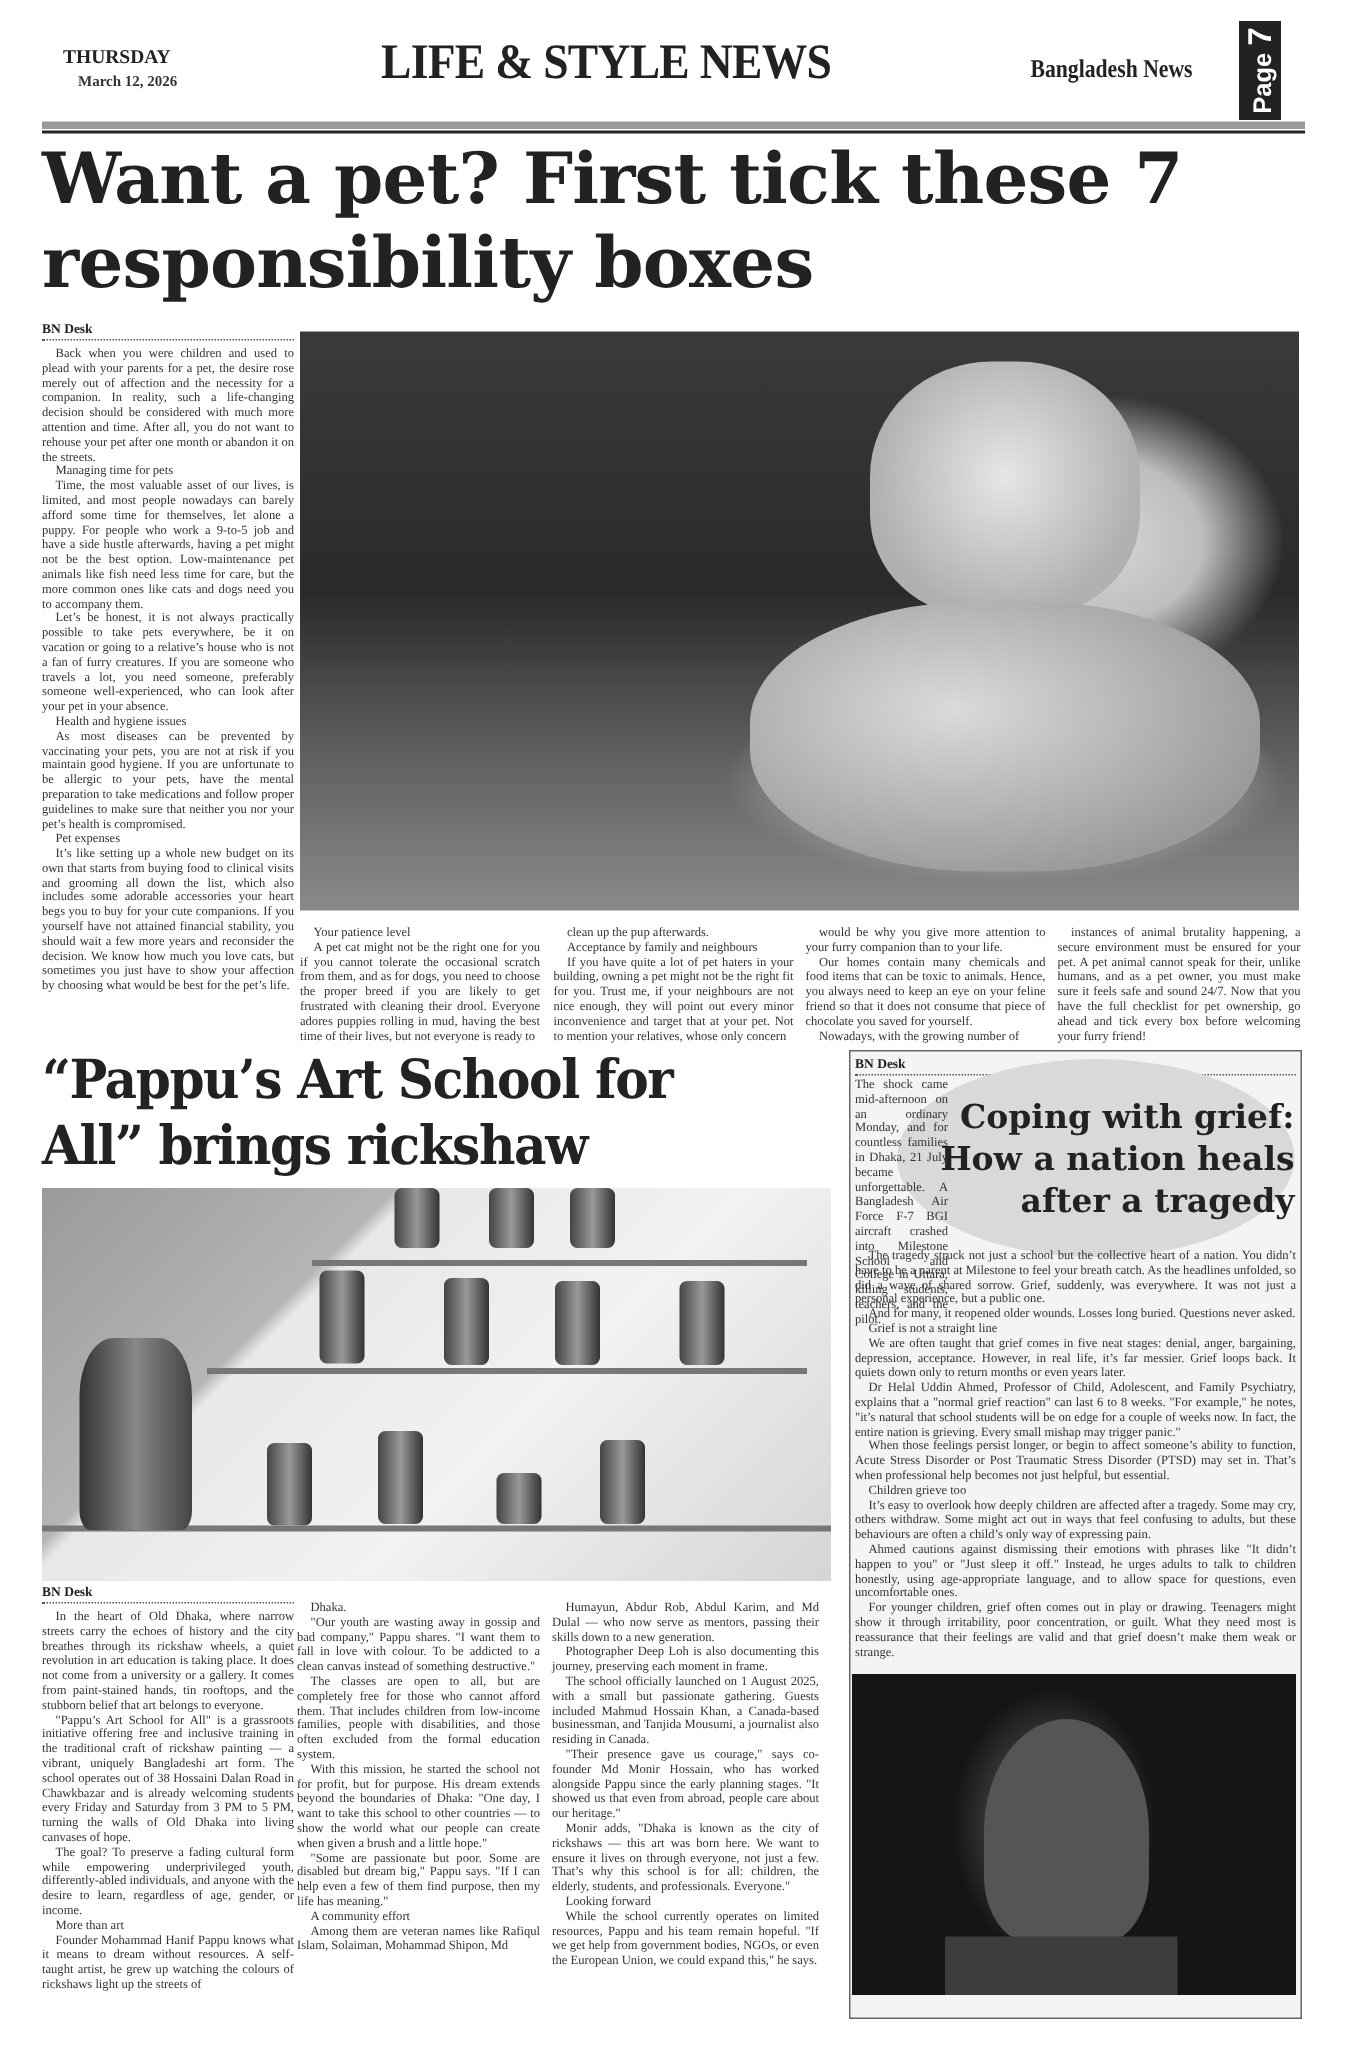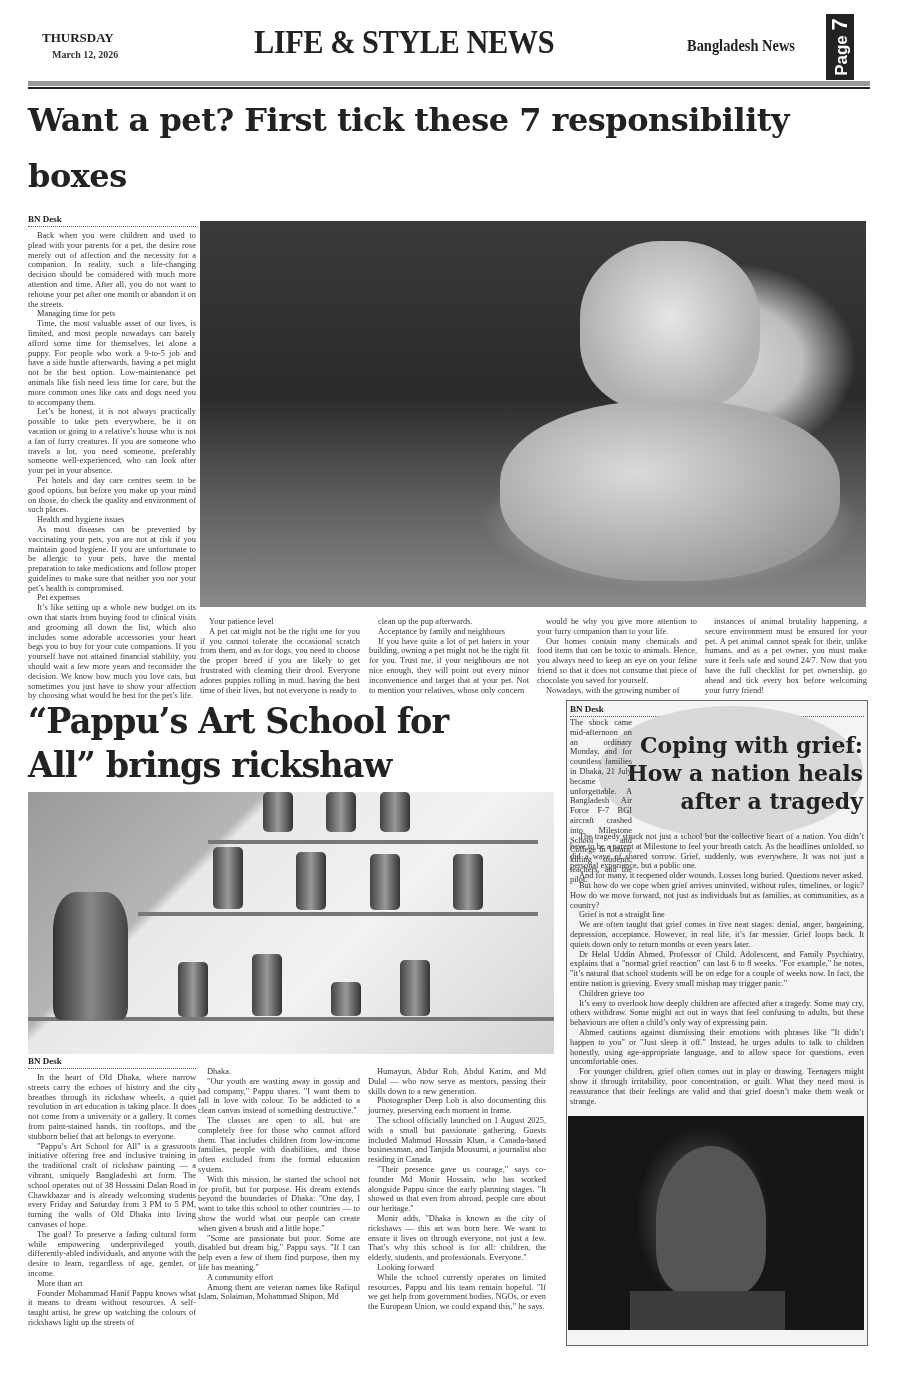--- a/index.html
+++ b/index.html
@@ -7,21 +7,21 @@
 .abs{position:absolute}
 .mast-day{left:42px;top:30px;font-family:"Liberation Serif",serif;font-weight:bold;font-size:13px;color:#222}
 .mast-date{left:52px;top:49px;font-family:"Liberation Serif",serif;font-weight:bold;font-size:10px;color:#333}
 .mast-title{left:254px;top:24px;font-family:"Liberation Serif",serif;font-weight:bold;font-size:33px;letter-spacing:-0.5px;color:#222;transform:scaleX(0.92);transform-origin:left}
 .mast-brand{left:687px;top:36px;font-family:"Liberation Serif",serif;font-weight:bold;font-size:17px;color:#222;transform:scaleX(0.85);transform-origin:left}
 .page-badge{left:826px;top:14px;width:28px;height:66px;background:#222;color:#fff;font-family:"Liberation Sans",sans-serif;font-weight:bold}
 .page-badge span{position:absolute;left:50%;top:50%;transform:translate(-50%,-50%) rotate(-90deg);white-space:nowrap;font-size:17px}
 .page-badge .num{font-size:22px}
 .rule1{left:28px;top:81px;width:842px;height:5px;background:#999}
 .rule2{left:28px;top:87px;width:842px;height:2px;background:#222}
-.headline1{left:28px;top:92px;width:840px;font-family:"DejaVu Serif",serif;font-size:32px;line-height:56px;color:#222;letter-spacing:-0.5px}
+.headline1{left:28px;top:92px;width:840px;font-family:"DejaVu Serif",serif;font-size:47px;line-height:56px;color:#222;letter-spacing:-0.5px}
 .byline{font-family:"Liberation Serif",serif;font-weight:bold;font-size:9px;color:#222;border-bottom:1px dotted #555;padding-bottom:2px}
 .body{font-family:"Liberation Serif",serif;font-size:8.4px;line-height:9.8px;color:#333;text-align:justify}
 .body p{text-indent:9px}
 .photo1{left:200px;top:221px;width:666px;height:386px;background:
 radial-gradient(ellipse 180px 140px at 530px 140px,#d8d8d8 0%,#bdbdbd 40%,rgba(0,0,0,0) 70%),
 radial-gradient(ellipse 250px 90px at 470px 300px,#cfcfcf 0%,#a8a8a8 40%,rgba(0,0,0,0) 75%),
 linear-gradient(180deg,#3a3a3a 0%,#2a2a2a 45%,#5a5a5a 70%,#8a8a8a 100%)}
 .photo2{left:28px;top:792px;width:526px;height:262px;background:linear-gradient(135deg,#9a9a9a 0%,#b5b5b5 30%,#e8e8e8 32%,#f2f2f2 60%,#d5d5d5 100%)}
 .shelf{position:absolute;height:4px;background:#777}
 .jar{position:absolute;width:30px;border-radius:5px;background:linear-gradient(90deg,#444,#999,#333)}
@@ -47,21 +47,20 @@
 <div class="abs rule2"></div>
 
 <h1 class="abs headline1">Want a pet? First tick these 7 responsibility boxes</h1>
 <div class="abs" style="left:28px;top:214px;width:168px;">
   <div class="byline">BN Desk</div>
   <div class="body" id="a1c1" style="margin-top:4px">
       <p>Back when you were children and used to plead with your parents for a pet, the desire rose merely out of affection and the necessity for a companion. In reality, such a life-changing decision should be considered with much more attention and time. After all, you do not want to rehouse your pet after one month or abandon it on the streets.</p>
       <p>Managing time for pets</p>
       <p>Time, the most valuable asset of our lives, is limited, and most people nowadays can barely afford some time for themselves, let alone a puppy. For people who work a 9-to-5 job and have a side hustle afterwards, having a pet might not be the best option. Low-maintenance pet animals like fish need less time for care, but the more common ones like cats and dogs need you to accompany them.</p>
       <p>Let’s be honest, it is not always practically possible to take pets everywhere, be it on vacation or going to a relative’s house who is not a fan of furry creatures. If you are someone who travels a lot, you need someone, preferably someone well-experienced, who can look after your pet in your absence.</p>
-      <p>Pet hotels and day care centres seem to be good options, but before you make up your mind on those, do check the quality and environment of such places.</p>
       <p>Health and hygiene issues</p>
       <p>As most diseases can be prevented by vaccinating your pets, you are not at risk if you maintain good hygiene. If you are unfortunate to be allergic to your pets, have the mental preparation to take medications and follow proper guidelines to make sure that neither you nor your pet’s health is compromised.</p>
       <p>Pet expenses</p>
       <p>It’s like setting up a whole new budget on its own that starts from buying food to clinical visits and grooming all down the list, which also includes some adorable accessories your heart begs you to buy for your cute companions. If you yourself have not attained financial stability, you should wait a few more years and reconsider the decision. We know how much you love cats, but sometimes you just have to show your affection by choosing what would be best for the pet’s life.</p>
     </div>
 </div>
 <div class="abs photo1">
   <div style="position:absolute;left:380px;top:20px;width:180px;height:170px;border-radius:45% 45% 40% 40%;background:radial-gradient(ellipse at 50% 45%,#e6e6e6,#b0b0b0 70%)"></div>
   <div style="position:absolute;left:300px;top:180px;width:340px;height:180px;border-radius:45%;background:radial-gradient(ellipse at 40% 40%,#dadada,#9a9a9a 75%)"></div>
 </div>
@@ -131,24 +130,24 @@
   </div>
 
 <div class="abs box3"></div>
 <div class="abs byline" style="left:570px;top:704px;width:294px">BN Desk</div>
 <div class="abs oval"></div>
 <h2 class="abs headline3">Coping with grief: How a nation heals after a tragedy</h2>
 <div class="abs body" style="left:570px;top:718px;width:62px;text-align:justify">The shock came mid-afternoon on an ordinary Monday, and for countless families in Dhaka, 21 July became unforgettable. A Bangladesh Air Force F-7 BGI aircraft crashed into Milestone School and College in Uttara, killing students, teachers, and the pilot.</div>
 <div class="abs body" id="a3p" style="left:570px;top:832px;width:294px">
     <p>The tragedy struck not just a school but the collective heart of a nation. You didn’t have to be a parent at Milestone to feel your breath catch. As the headlines unfolded, so did a wave of shared sorrow. Grief, suddenly, was everywhere. It was not just a personal experience, but a public one.</p>
     <p>And for many, it reopened older wounds. Losses long buried. Questions never asked.</p>
-    <p>But how do we cope when grief arrives uninvited, without rules, timelines, or logic? How do we move forward, not just as individuals but as families, as communities, as a country?</p>
     <p>Grief is not a straight line</p>
     <p>We are often taught that grief comes in five neat stages: denial, anger, bargaining, depression, acceptance. However, in real life, it’s far messier. Grief loops back. It quiets down only to return months or even years later.</p>
     <p>Dr Helal Uddin Ahmed, Professor of Child, Adolescent, and Family Psychiatry, explains that a "normal grief reaction" can last 6 to 8 weeks. "For example," he notes, "it’s natural that school students will be on edge for a couple of weeks now. In fact, the entire nation is grieving. Every small mishap may trigger panic."</p>
+    <p>When those feelings persist longer, or begin to affect someone’s ability to function, Acute Stress Disorder or Post Traumatic Stress Disorder (PTSD) may set in. That’s when professional help becomes not just helpful, but essential.</p>
     <p>Children grieve too</p>
     <p>It’s easy to overlook how deeply children are affected after a tragedy. Some may cry, others withdraw. Some might act out in ways that feel confusing to adults, but these behaviours are often a child’s only way of expressing pain.</p>
     <p>Ahmed cautions against dismissing their emotions with phrases like "It didn’t happen to you" or "Just sleep it off." Instead, he urges adults to talk to children honestly, using age-appropriate language, and to allow space for questions, even uncomfortable ones.</p>
     <p>For younger children, grief often comes out in play or drawing. Teenagers might show it through irritability, poor concentration, or guilt. What they need most is reassurance that their feelings are valid and that grief doesn’t make them weak or strange.</p>
   </div>
 <div class="abs photo3">
   <div class="figure"></div>
   <div class="pedestal"></div>
 </div>
 

